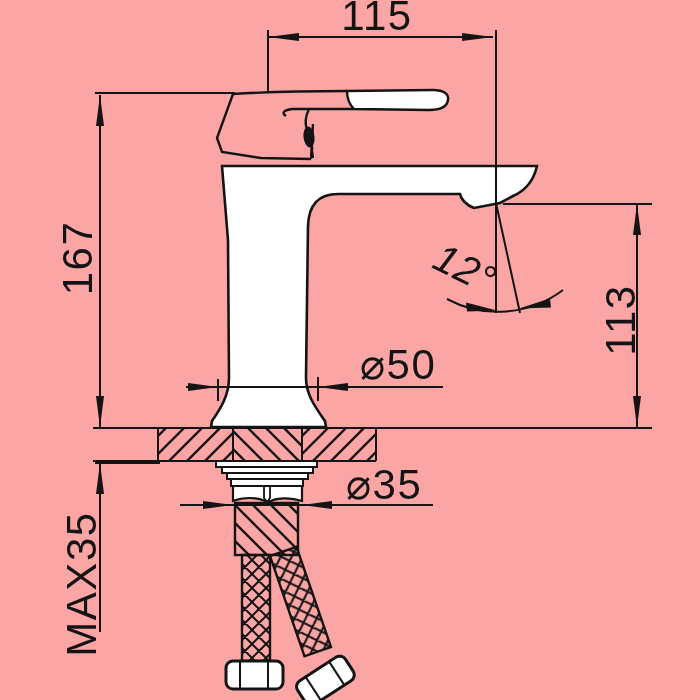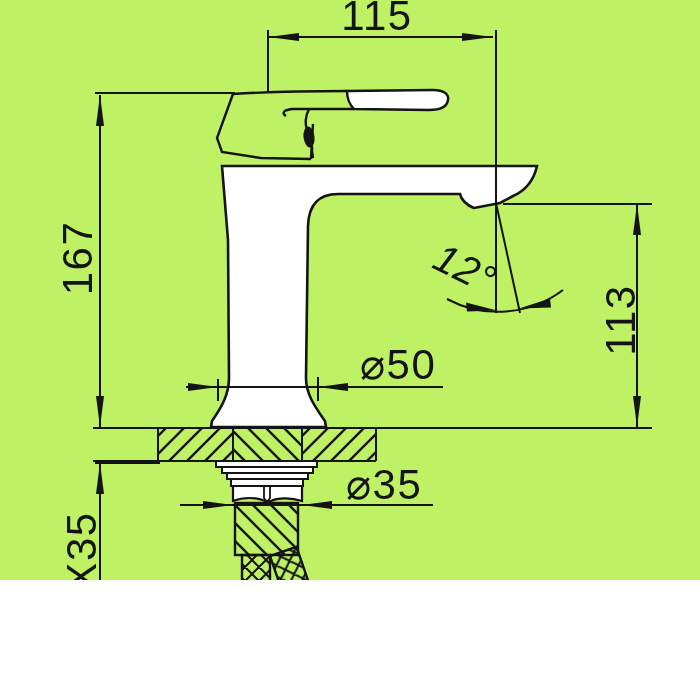--- a/index.html
+++ b/index.html
@@ -1,16 +1,16 @@
 <!DOCTYPE html>
 <html><head>
 <meta charset="utf-8">
 <style>
   html,body{margin:0;padding:0;background:#ffffff;}
-  .stage{width:700px;height:580px;background:#bef264;position:relative;overflow:hidden;}
+  .stage{width:700px;height:700px;background:#fca5a5;position:relative;overflow:hidden;}
   svg{display:block;}
   text{font-family:"Liberation Sans","DejaVu Sans",sans-serif;fill:#141414;}
   .dimtxt{font-size:42px;letter-spacing:1.5px;}
   .angtxt{font-size:40px;font-style:italic;letter-spacing:1px;}
   .thin{stroke:#141414;stroke-width:2;fill:none;}
   .outline{stroke:#141414;stroke-width:2.6;fill:#ffffff;}
   .oline{stroke:#141414;stroke-width:2.4;fill:none;}
   .arrow{fill:#141414;stroke:none;}
 </style>
 </head>

